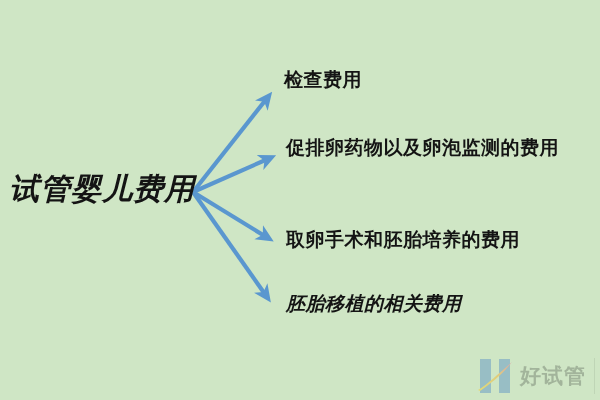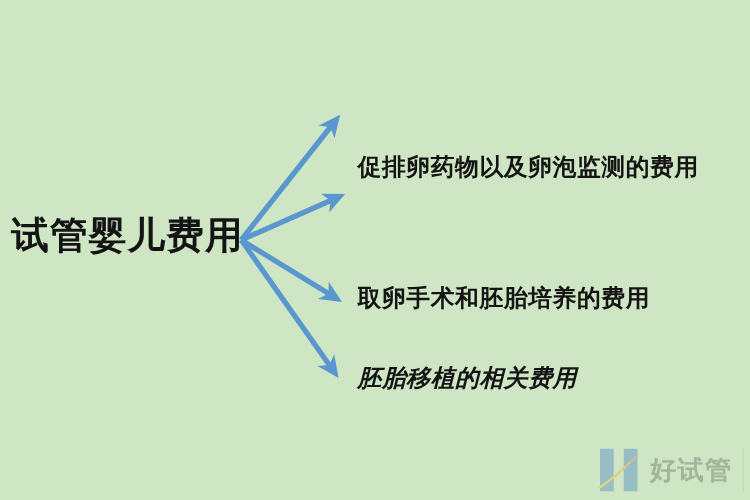--- a/index.html
+++ b/index.html
@@ -29,32 +29,33 @@
   .root-label {
     position: absolute;
     left: 9px;
     top: 174px;
     font-size: 30px;
     font-weight: bold;
     color: #141414;
     letter-spacing: 1px;
     white-space: nowrap;
     line-height: 1;
+    font-style: italic;
   }
   .branch-label {
     position: absolute;
     font-size: 19px;
     font-weight: bold;
     color: #141414;
     white-space: nowrap;
     line-height: 1;
     letter-spacing: 0.5px;
   }
   #branch-label-0 { left: 284px; top: 70px; }
-  #branch-label-1 { left: 286px; top: 125px; }
+  #branch-label-1 { left: 286px; top: 138px; }
   #branch-label-2 { left: 286px; top: 230px; }
   #branch-label-3 { left: 286px; top: 294px; font-style: italic; }
 
   
   #watermark {
     position: absolute;
     left: 474px;
     top: 356px;
     display: flex;
     align-items: center;
@@ -124,20 +125,21 @@
     <g stroke="#5a97cf" stroke-width="4.2" fill="none" stroke-linecap="butt">
       <line x1="193" y1="192" x2="268" y2="97" marker-end="url(#arrowhead)"></line>
       <line x1="193" y1="192" x2="270" y2="158" marker-end="url(#arrowhead)"></line>
       <line x1="193" y1="192" x2="268" y2="238" marker-end="url(#arrowhead)"></line>
       <line x1="193" y1="192" x2="267" y2="297" marker-end="url(#arrowhead)"></line>
     </g>
   </svg>
 
   <div class="root-label">试管婴儿费用</div>
 
+  <div class="branch-label" id="branch-label-0">检查费用</div>
   <div class="branch-label" id="branch-label-1">促排卵药物以及卵泡监测的费用</div>
   <div class="branch-label" id="branch-label-2">取卵手术和胚胎培养的费用</div>
   <div class="branch-label" id="branch-label-3">胚胎移植的相关费用</div>
 
   <div id="watermark">
     <div id="logo-mark">
       <div class="logo-bar" id="logo-bar-left"></div>
       <div class="logo-bar" id="logo-bar-right"></div>
       <svg id="logo-swoosh" viewBox="0 0 42 40" xmlns="http://www.w3.org/2000/svg">
         <defs>

